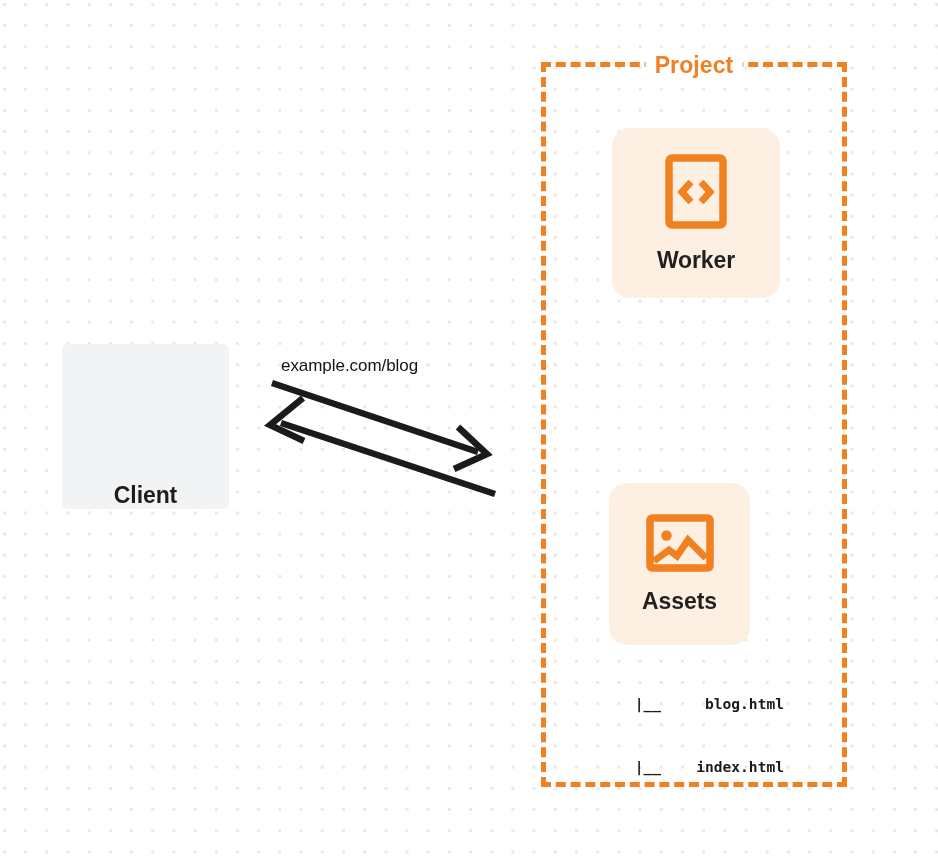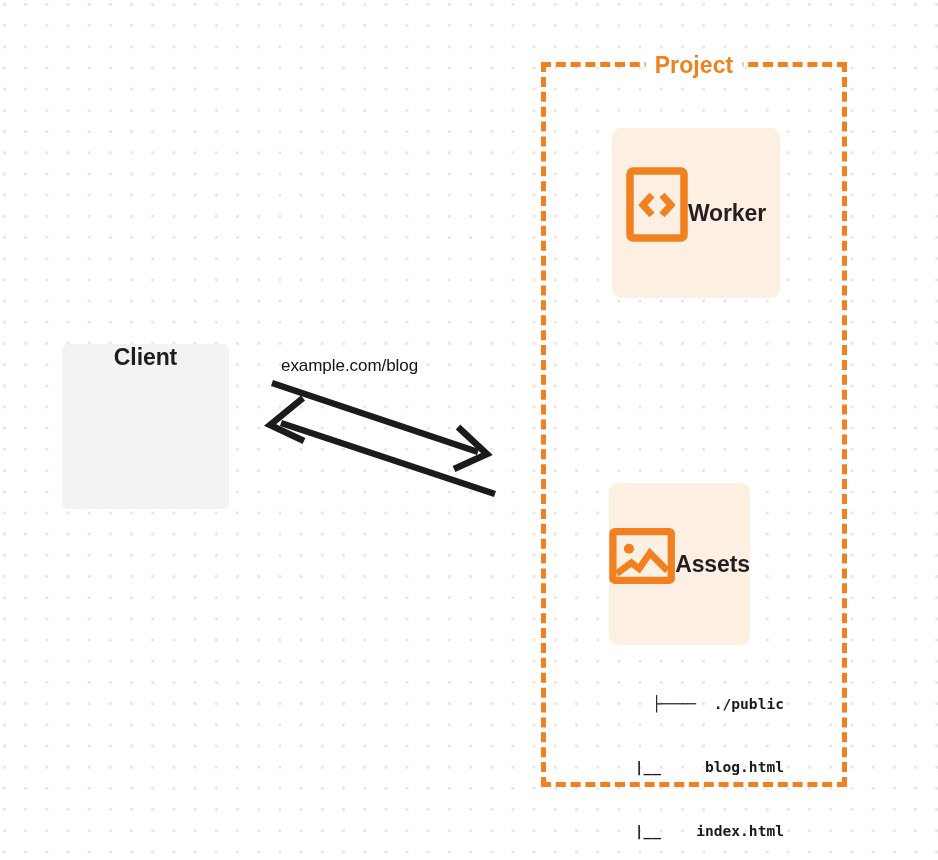--- a/index.html
+++ b/index.html
@@ -58,23 +58,23 @@
     letter-spacing: 0.1px;
     line-height: 30px;
     white-space: nowrap;
   }
 
   
   .node-card {
     position: absolute;
     box-sizing: border-box;
     background: #fdf0e3;
-    border-radius: 9px;
+    border-radius: 18px;
     display: flex;
-    flex-direction: row;
+    flex-direction: column;
     align-items: center;
     justify-content: center;
   }
   #worker-node {
     left: 612px;
     top: 128px;
     width: 168px;
     height: 170px;
   }
   #assets-node {
@@ -101,21 +101,21 @@
   #client-node {
     position: absolute;
     left: 62px;
     top: 344px;
     width: 167px;
     height: 165px;
     box-sizing: border-box;
     background: #f2f3f5;
     border-radius: 6px;
     display: flex;
-    align-items: flex-start;
+    align-items: flex-end;
     justify-content: center;
   }
   #client-label {
     color: #1d1d1d;
     font-size: 23px;
     font-weight: 700;
     letter-spacing: -0.1px;
   }
 
   
@@ -202,19 +202,18 @@
   <div id="assets-node" class="node-card">
     <svg class="node-icon" width="68" height="58" viewBox="0 0 68 58">
       <rect x="4" y="4" width="60" height="50" rx="2" fill="none" stroke="#f08020" stroke-width="7.5"></rect>
       <circle cx="20.5" cy="21.5" r="5.2" fill="#f08020"></circle>
       <polyline points="8,47 23,36 31,42 42,26 60,44" fill="none" stroke="#f08020" stroke-width="7" stroke-linecap="butt" stroke-linejoin="miter"></polyline>
     </svg>
     <span class="node-label">Assets</span>
   </div>
 
   <div id="asset-file-tree">
-    <span class="tree-row">├────  ./public</span>
     <span class="tree-row">  |__     blog.html</span>
     <span class="tree-row">  |__    index.html</span>
     
   </div>
 
 </div>
 
 </body></html>

